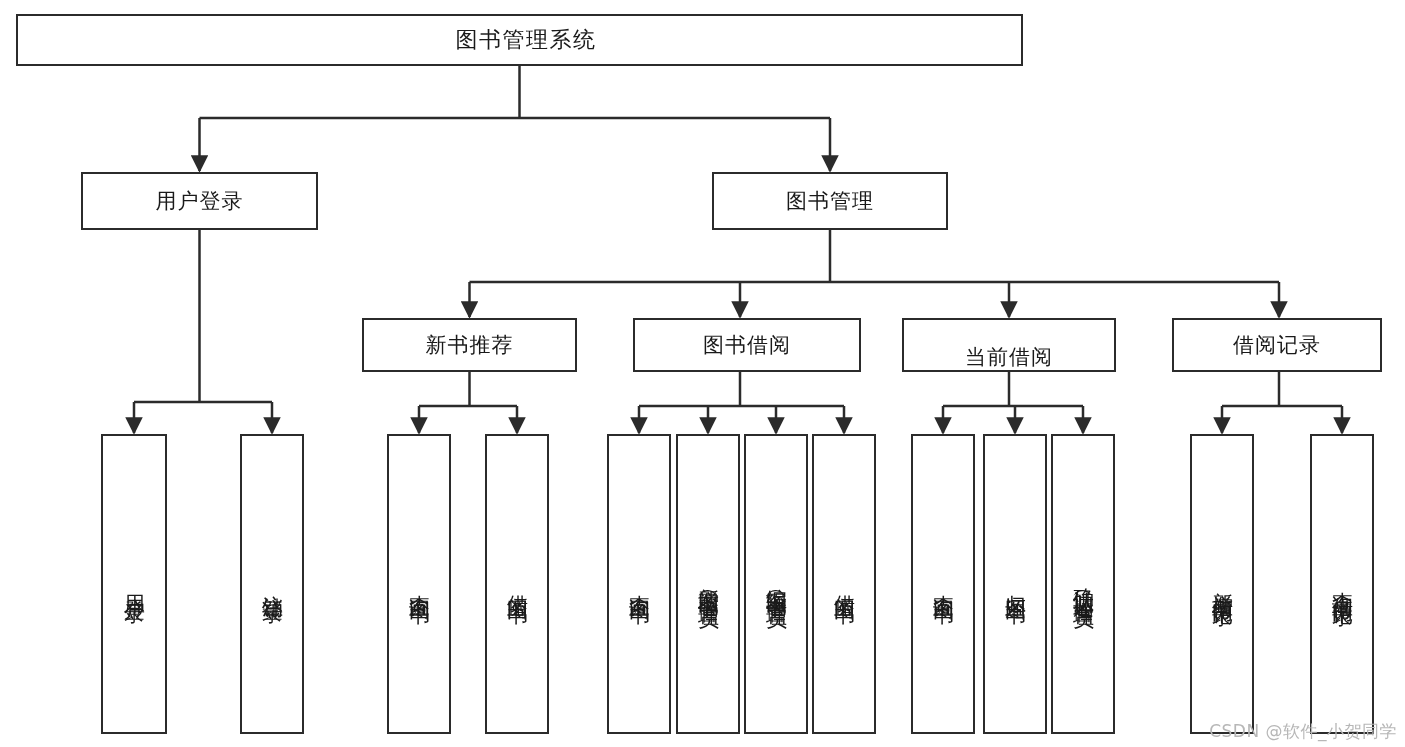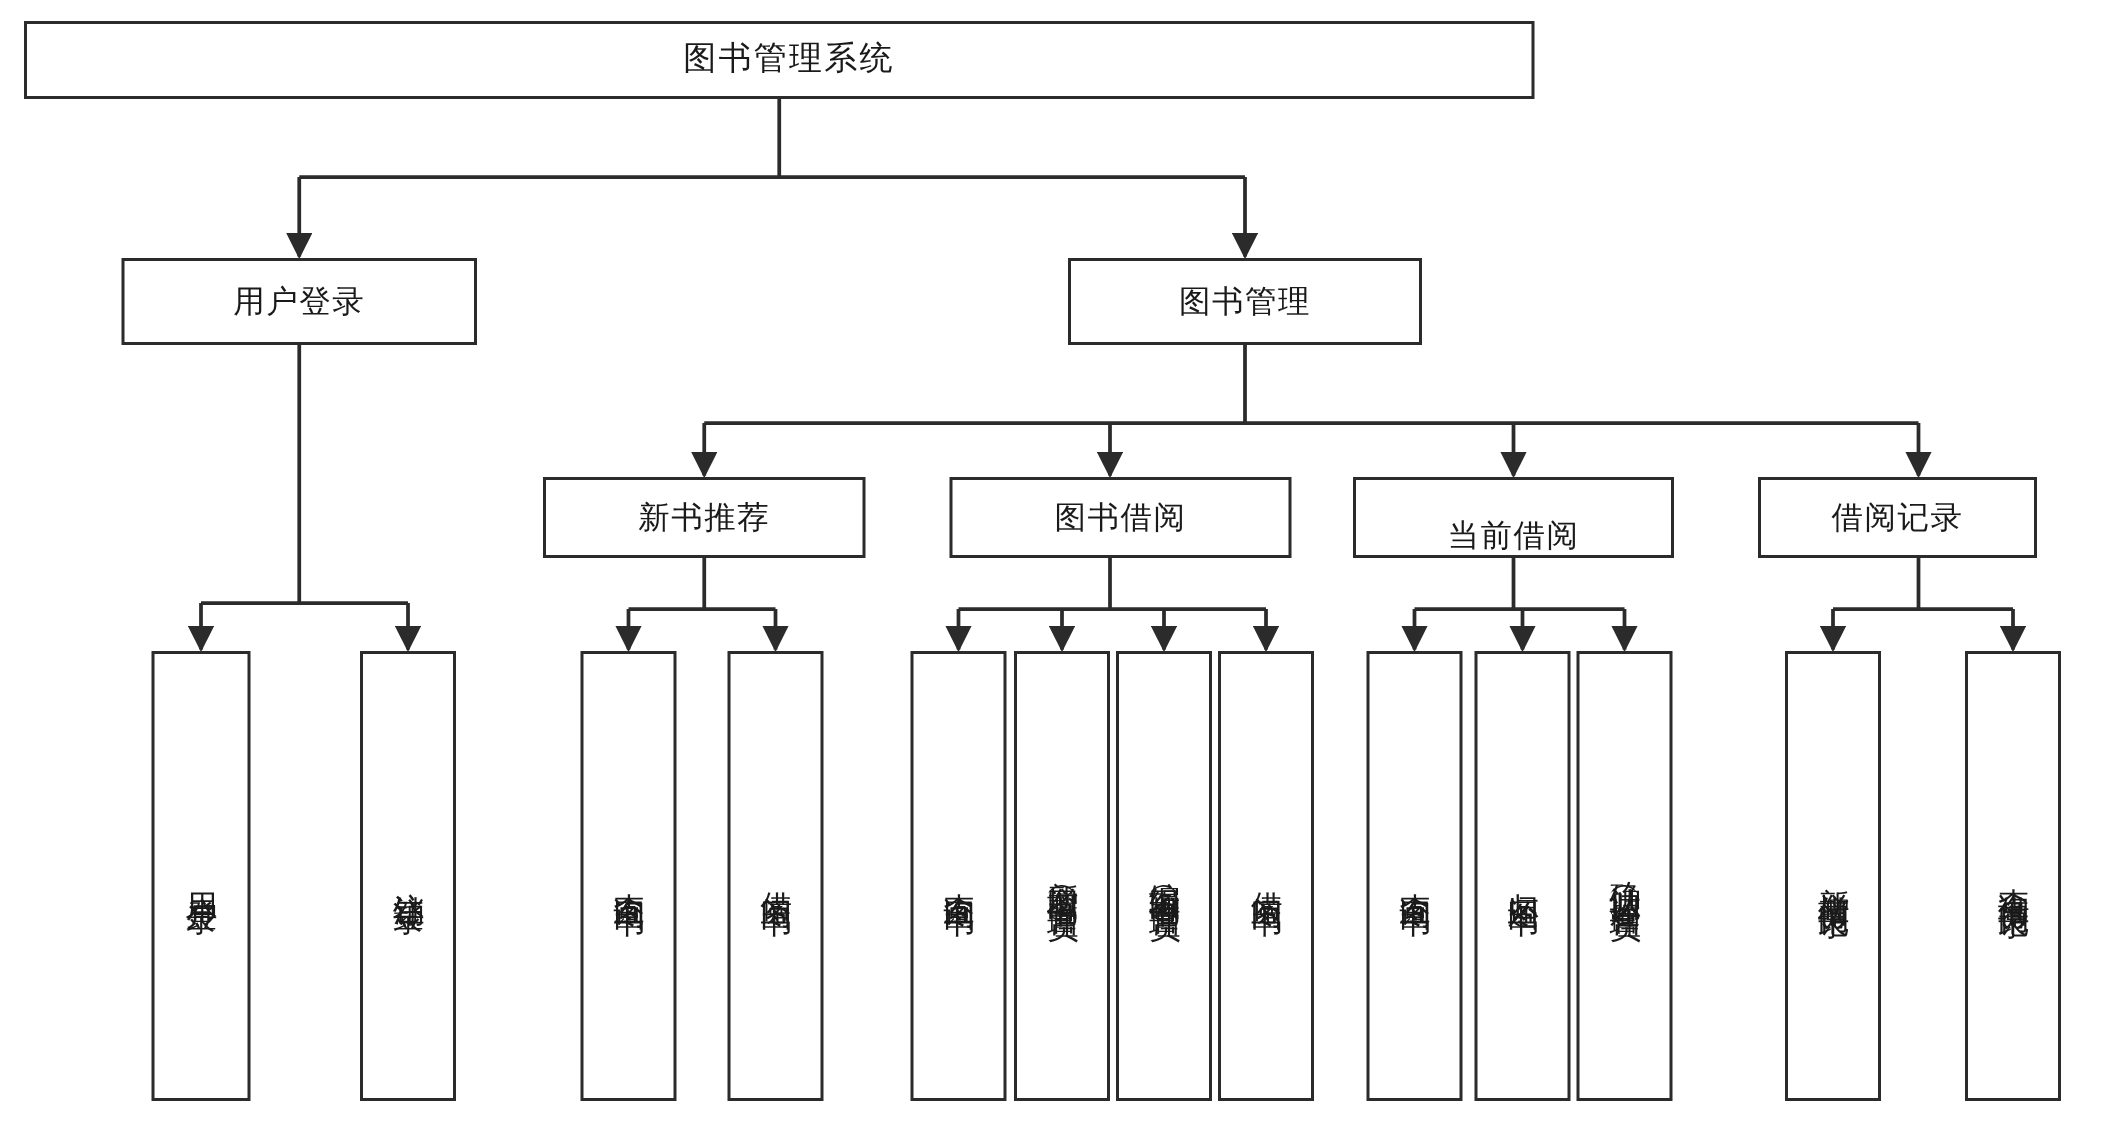--- a/index.html
+++ b/index.html
@@ -137,21 +137,21 @@
       </div>
       <div class="node horiz" style="left: 362px; top: 318px; width: 215px; height: 54px; justify-content: center;">
         <span class="node-label">新书推荐</span>
       </div>
       <div class="node horiz" style="left: 633px; top: 318px; width: 228px; height: 54px;">
         <span class="node-label">图书借阅</span>
       </div>
       <div class="node horiz" style="left: 902px; top: 318px; width: 214px; height: 54px; align-items: flex-end;">
         <span class="node-label">当前借阅</span>
       </div>
-      <div class="node horiz" style="left: 1172px; top: 318px; width: 186px; height: 54px; justify-content: center;">
+      <div class="node horiz" style="left: 1172px; top: 318px; width: 210px; height: 54px; justify-content: center;">
         <span class="node-label">借阅记录</span>
       </div>
       <div class="node vert" style="left: 101px; top: 434px; width: 66px; height: 300px;">
         <span class="node-label">用户登录</span>
       </div>
       <div class="node vert" style="left: 240px; top: 434px; width: 64px; height: 300px;">
         <span class="node-label">注销登录</span>
       </div>
       <div class="node vert" style="left: 387px; top: 434px; width: 64px; height: 300px;">
         <span class="node-label">查询图书</span>
@@ -181,14 +181,15 @@
         <span class="node-label">确认归还（管理员）</span>
       </div>
       <div class="node vert" style="left: 1190px; top: 434px; width: 64px; height: 300px;">
         <span class="node-label">新增借阅记录</span>
       </div>
       <div class="node vert" style="left: 1310px; top: 434px; width: 64px; height: 300px;">
         <span class="node-label">查询借阅记录</span>
       </div>
     </div>
 
+  <div class="watermark">CSDN @软件_小贺同学</div>
 
 </div>
 
 </body></html>

